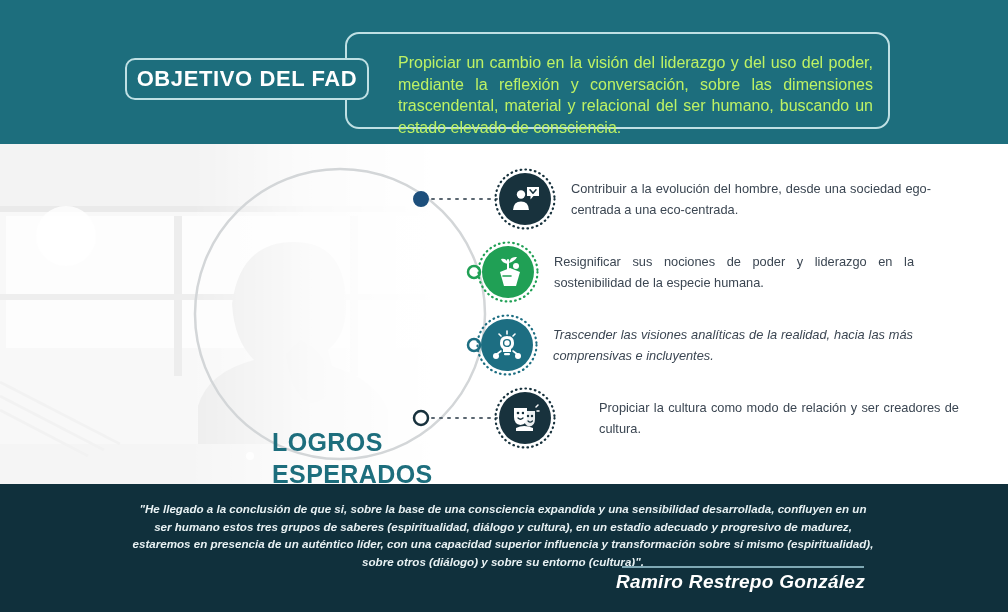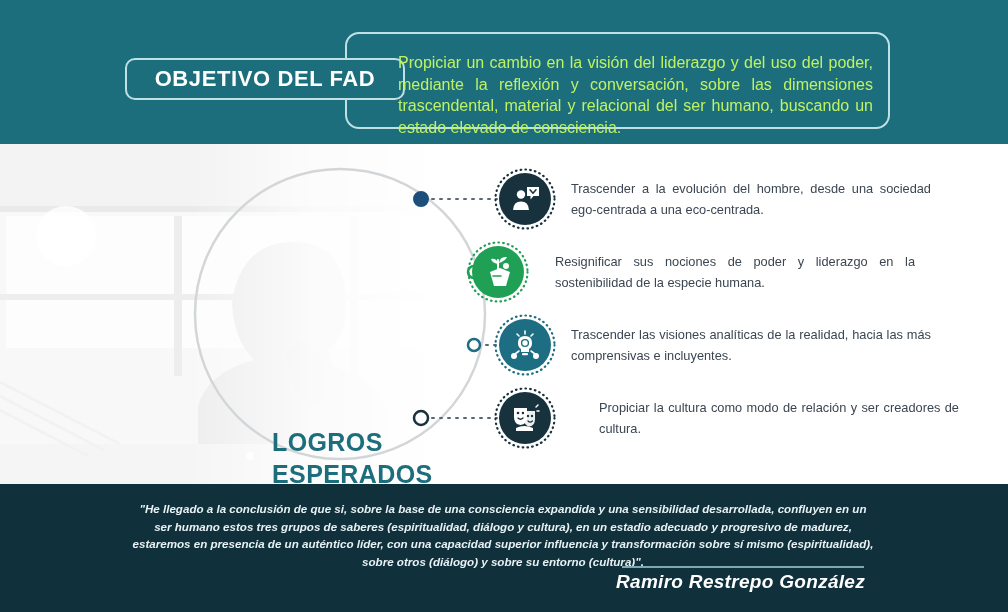--- a/index.html
+++ b/index.html
@@ -23,21 +23,21 @@
     position: absolute;
     left: 0; top: 0;
     width: 1008px;
     height: 144px;
     background: #1d6e7d;
   }
   .objective-badge {
     position: absolute;
     left: 125px;
     top: 58px;
-    width: 280px;
+    width: 244px;
     height: 42px;
     border: 2px solid #bfe0e4;
     border-radius: 10px;
     box-sizing: border-box;
     display: flex;
     align-items: center;
     justify-content: center;
     background: #1d6e7d;
     z-index: 3;
   }
@@ -275,41 +275,41 @@
           <svg class="icon-ring" viewBox="0 0 62 62">
             <circle cx="31" cy="31" r="29.5" fill="none" stroke="#18323d" stroke-width="2.2" stroke-dasharray="0.6 4.2" stroke-linecap="round"></circle>
           </svg>
           <svg width="32" height="32" viewBox="0 0 32 32">
             <circle cx="12" cy="11.5" r="4.2" fill="#ffffff"></circle>
             <path d="M4 27 q0.6 -8.4 8 -8.4 q7.4 0 8 8.4 z" fill="#ffffff"></path>
             <path d="M18 4 h12 v9 h-5.5 l-3 3.6 v-3.6 H18 z" fill="#ffffff"></path>
             <path d="M21 6.8 l3 3.4 l3 -3.4" fill="none" stroke="#18323d" stroke-width="1.5" stroke-linecap="round" stroke-linejoin="round"></path>
           </svg>
         </div>
-        <div class="item-text">Trascender a la evolución del hombre, desde una sociedad ego-centrada a una eco-centrada.</div>
+        <div class="item-text">Contribuir a la evolución del hombre, desde una sociedad ego-centrada a una eco-centrada.</div>
       </div>
 
-      <div class="item" style="left:472px; top:102px;gap:11px;">
+      <div class="item" style="left:482px; top:102px;">
         <div class="icon-badge" style="background:#20a055;">
           <svg class="icon-ring" viewBox="0 0 62 62">
             <circle cx="31" cy="31" r="29.5" fill="none" stroke="#20a055" stroke-width="2.2" stroke-dasharray="0.6 4.2" stroke-linecap="round"></circle>
           </svg>
           <svg width="32" height="32" viewBox="0 0 32 32">
             <path d="M8 16 l10 -4 l10 4 l-4 14 H12 z" fill="#ffffff"></path>
             <path d="M16 14 V4" stroke="#ffffff" stroke-width="2" stroke-linecap="round"></path>
             <path d="M16 8 q-6 -1 -7 -5 q6 -1 7 5 z" fill="#ffffff"></path>
             <path d="M17 7 q6 -2 8 -6 q-7 -1 -8 6 z" fill="#ffffff"></path>
             <circle cx="24" cy="10" r="3" fill="#ffffff"></circle>
             <path d="M11 20 h8" stroke="#20a055" stroke-width="1.6" stroke-linecap="round"></path>
           </svg>
         </div>
         <div class="item-text">Resignificar sus nociones de poder y liderazgo en la sostenibilidad de la especie humana.</div>
       </div>
 
-      <div class="item" style="left:499px; top:175px;">
+      <div class="item" style="left:481px; top:175px;font-style:italic;">
         <div class="icon-badge" style="background:#1d6e82;">
           <svg class="icon-ring" viewBox="0 0 62 62">
             <circle cx="31" cy="31" r="29.5" fill="none" stroke="#1d6e82" stroke-width="2.2" stroke-dasharray="0.6 4.2" stroke-linecap="round"></circle>
           </svg>
           <svg width="32" height="32" viewBox="0 0 32 32">
             <path d="M16 7 q7 0 7 7 q0 4 -3 6 v3 h-8 v-3 q-3 -2 -3 -6 q0 -7 7 -7 z" fill="#ffffff"></path>
             <rect x="13" y="24" width="6" height="2.2" rx="1" fill="#ffffff"></rect>
             <circle cx="16" cy="14" r="3.4" fill="none" stroke="#1d6e82" stroke-width="1.4"></circle>
             <g stroke="#ffffff" stroke-width="1.6" stroke-linecap="round">
               <line x1="16" y1="2" x2="16" y2="5"></line>

